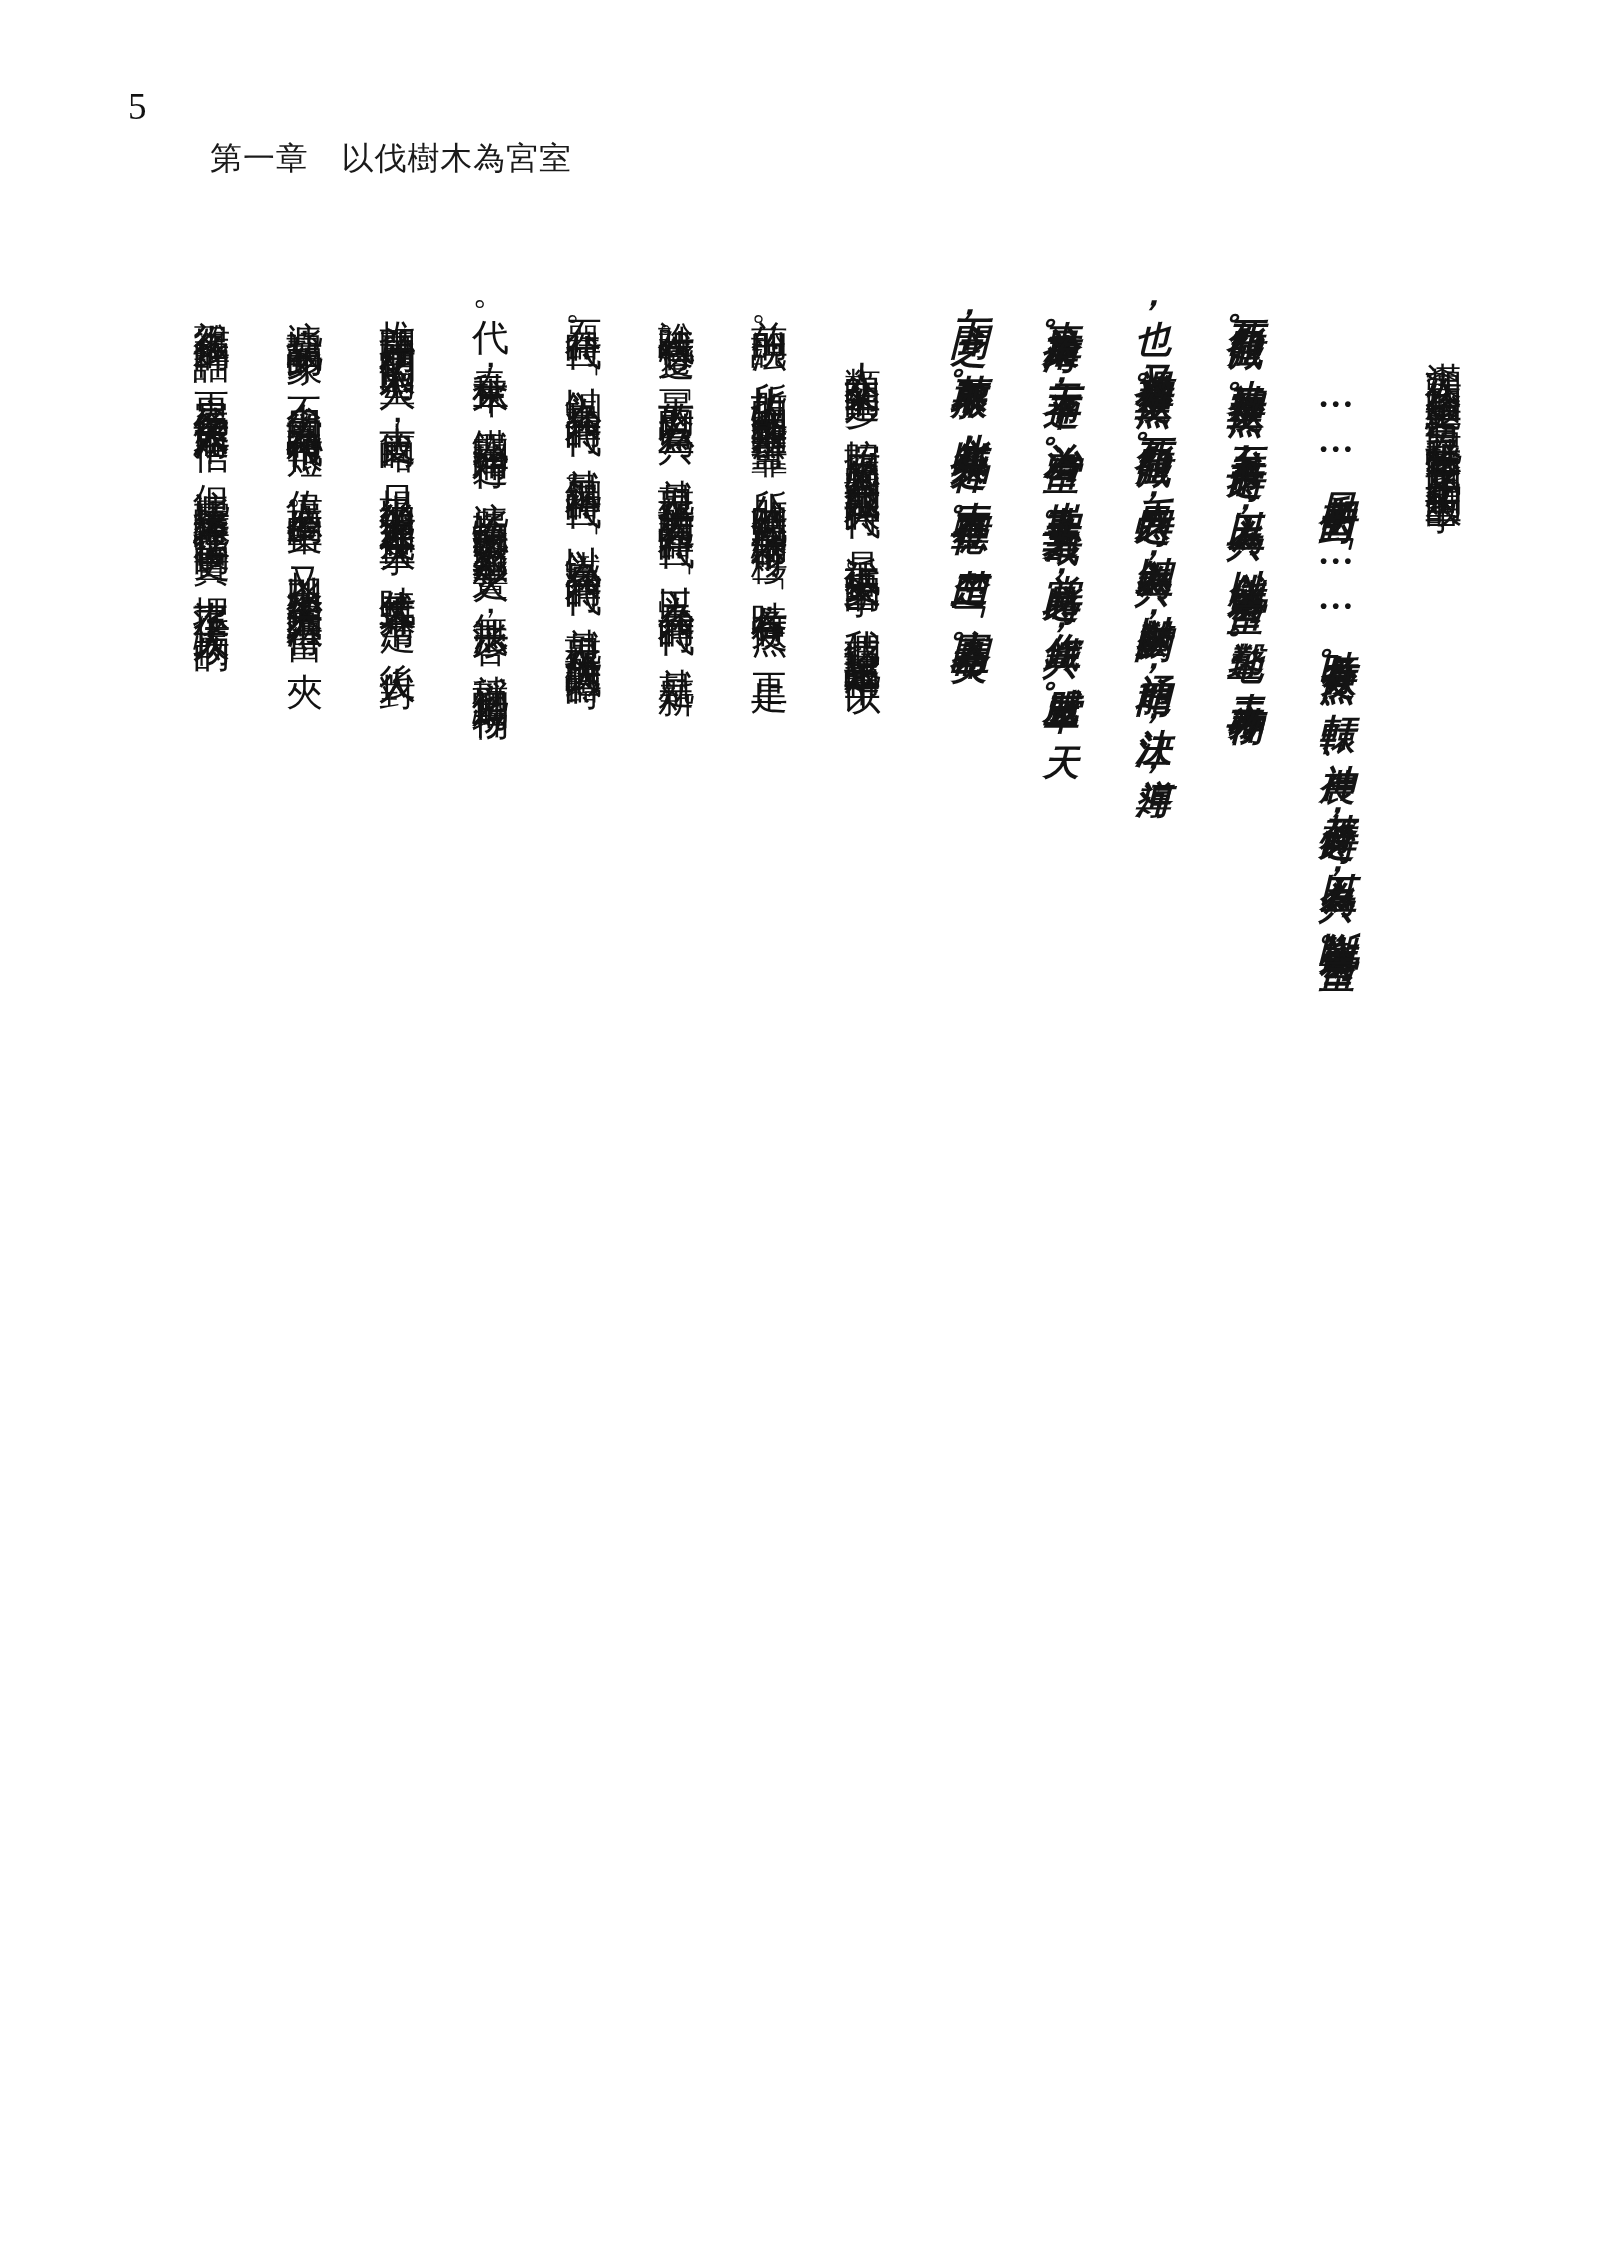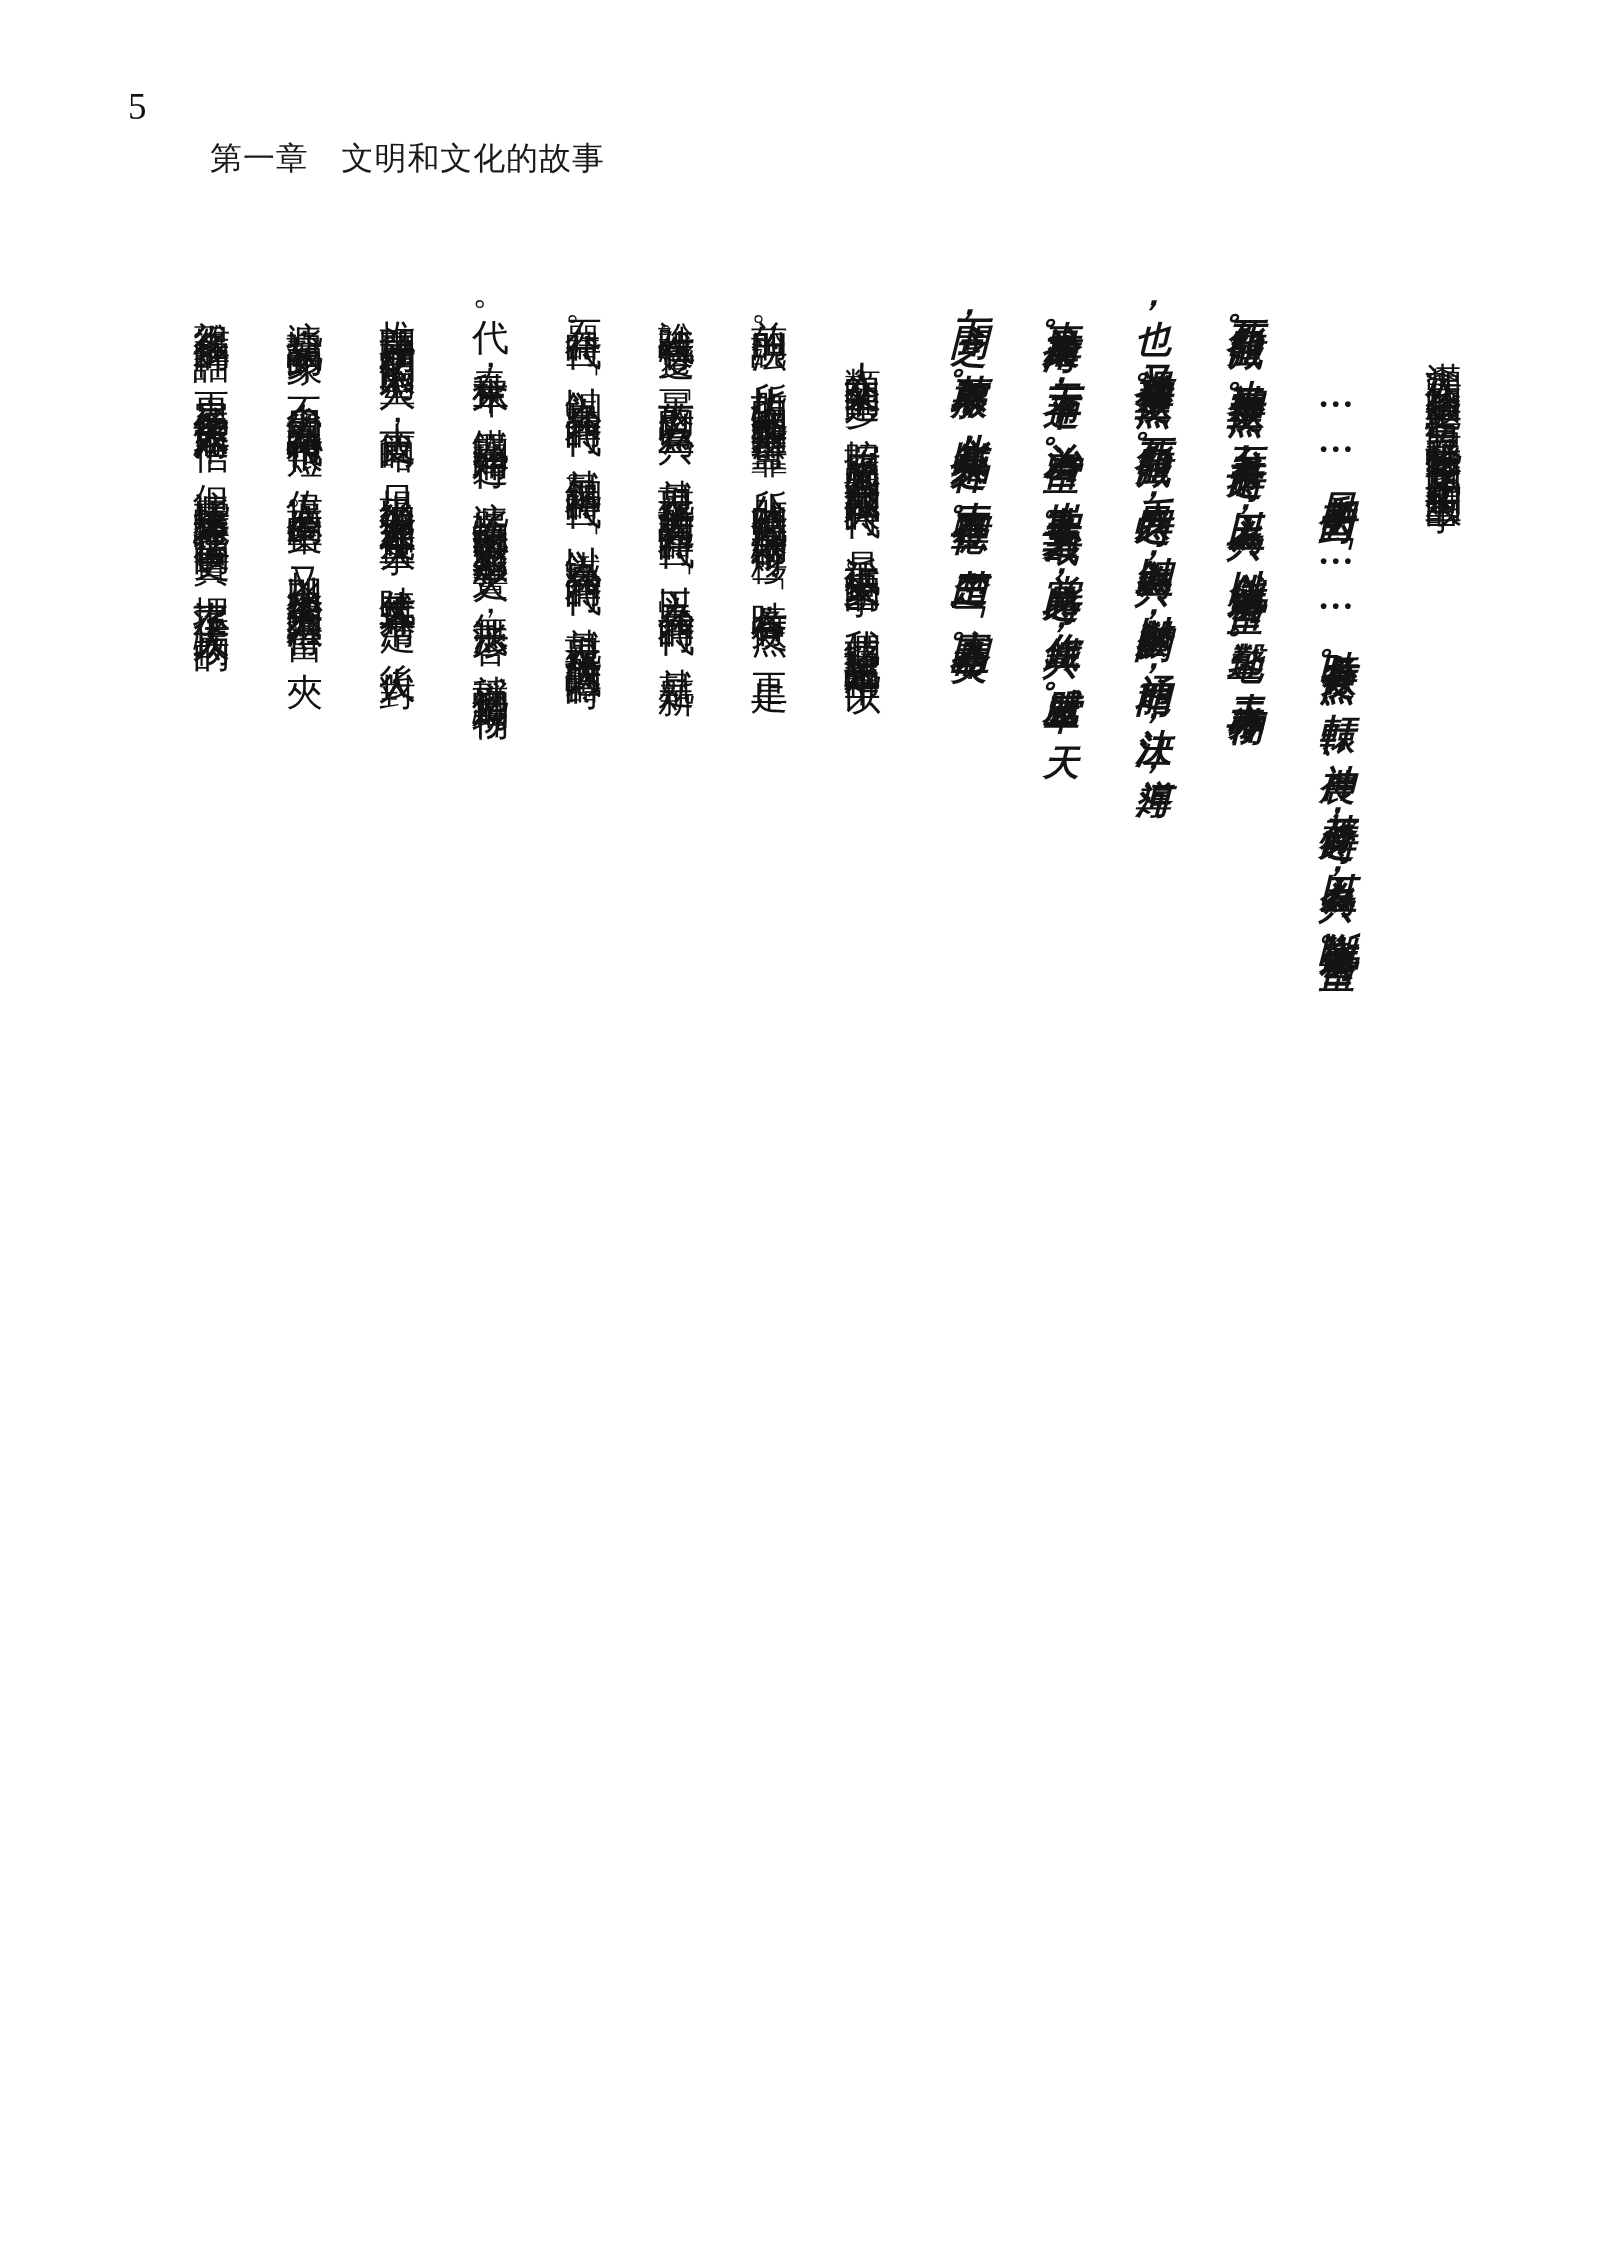--- a/index.html
+++ b/index.html
@@ -107,21 +107,21 @@
     height: 1837px;
   }
 </style>
 </head>
 <body>
 
 <div class="page">
 
   <div class="running-head">
     <div class="folio">5</div>
-    <div class="head-title">第一章　文明和文化的故事</div>
+    <div class="head-title">第一章　以伐樹木為宮室</div>
   </div>
 
   <div class="textblock">
 
     <div class="col body indent">漢朝人作的《越絕書》有一段記春秋末年楚國風胡子相劍的故事：</div>
 
     <div class="spacer"></div>
 
     <div class="col quote qindent">……風胡子對曰：「……時各有使然。軒轅、神農、赫胥之時，以石為兵，斷樹木為宮室。</div>
     <div class="col quote">死而龍臧。夫神聖主使然。至黃帝之時，以玉為兵，以伐樹木為宮室，鑿地。夫玉亦神物</div>

